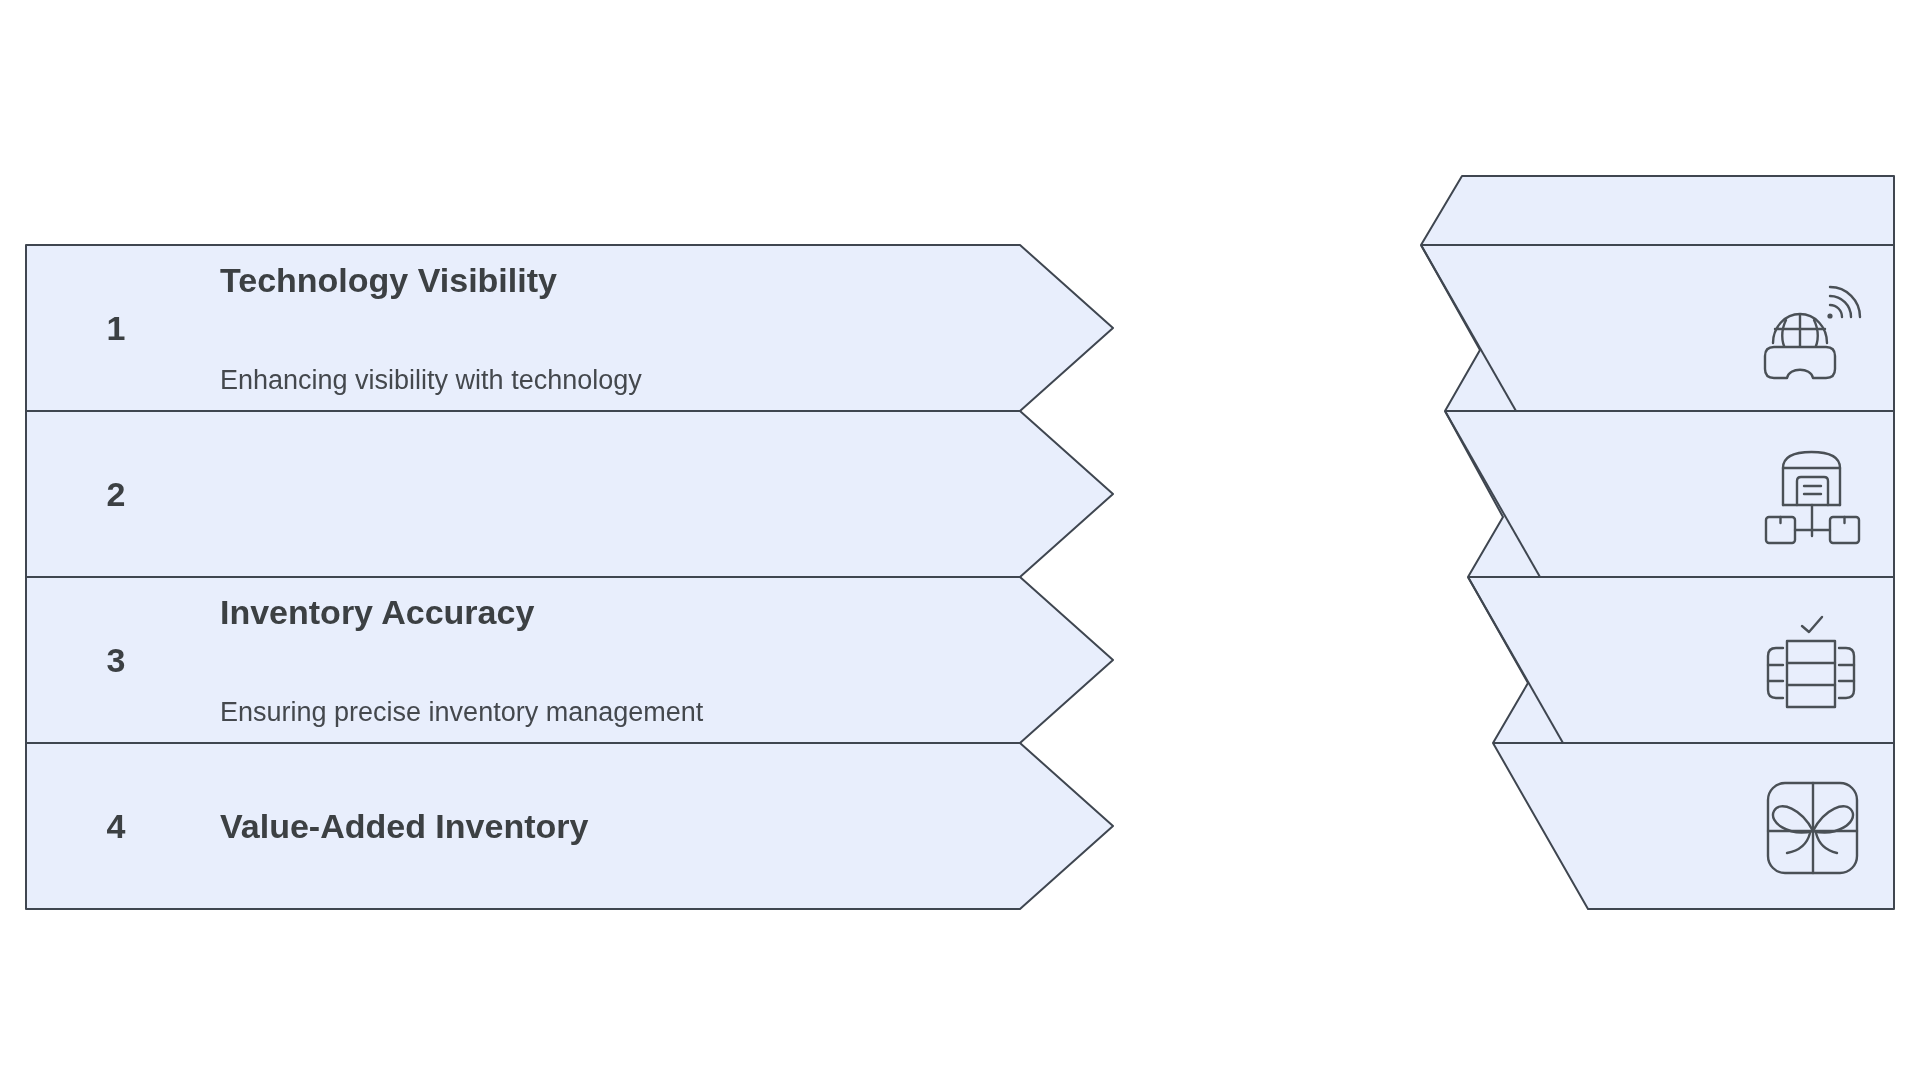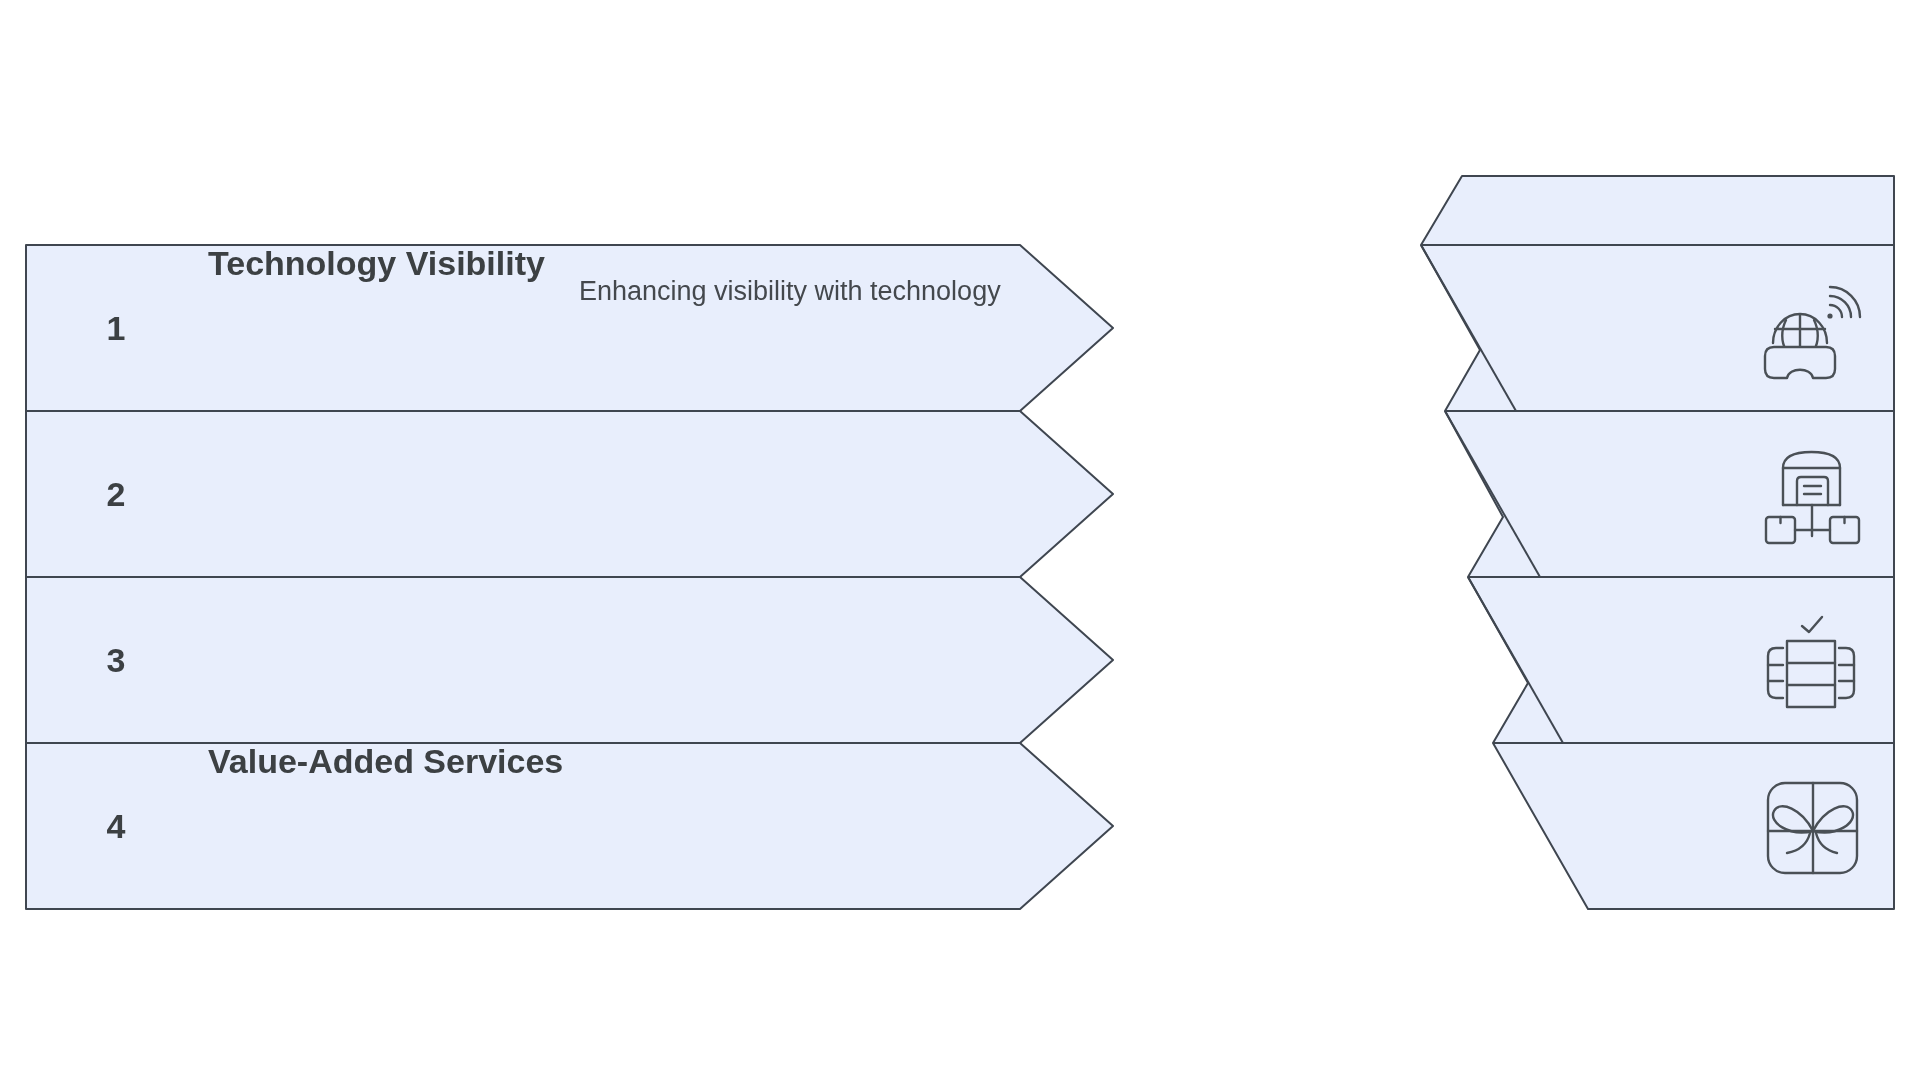--- a/index.html
+++ b/index.html
@@ -37,25 +37,25 @@
     height: 166px;
     display: flex;
     align-items: center;
     justify-content: center;
     font-size: 34px;
     font-weight: 700;
     color: #3c4043;
   }
   .step-text {
     position: absolute;
-    left: 208px;
+    left: 220px;
     top: 0;
     height: 168px;
     display: flex;
-    flex-direction: row;
+    flex-direction: column;
     justify-content: center;
     gap: 34px;
   }
   .step-title {
     font-size: 34px;
     font-weight: 700;
     color: #3c4043;
     line-height: 1.1;
     white-space: nowrap;
   }
@@ -159,23 +159,27 @@
         <div class="step-desc">Enhancing visibility with technology</div>
       </div>
     </div>
 
     <div class="step" style="top:411px">
       <div class="step-number">2</div>
     </div>
 
     <div class="step" style="top:577px">
       <div class="step-number">3</div>
+      <div class="step-text">
+        <div class="step-title">Inventory Accuracy</div>
+        <div class="step-desc">Ensuring precise inventory management</div>
+      </div>
     </div>
 
     <div class="step" style="top:743px">
       <div class="step-number">4</div>
       <div class="step-text">
-        <div class="step-title">Value-Added Services</div>
+        <div class="step-title">Value-Added Inventory</div>
       </div>
     </div>
 
   </div>
 </div>
 
 </body></html>

